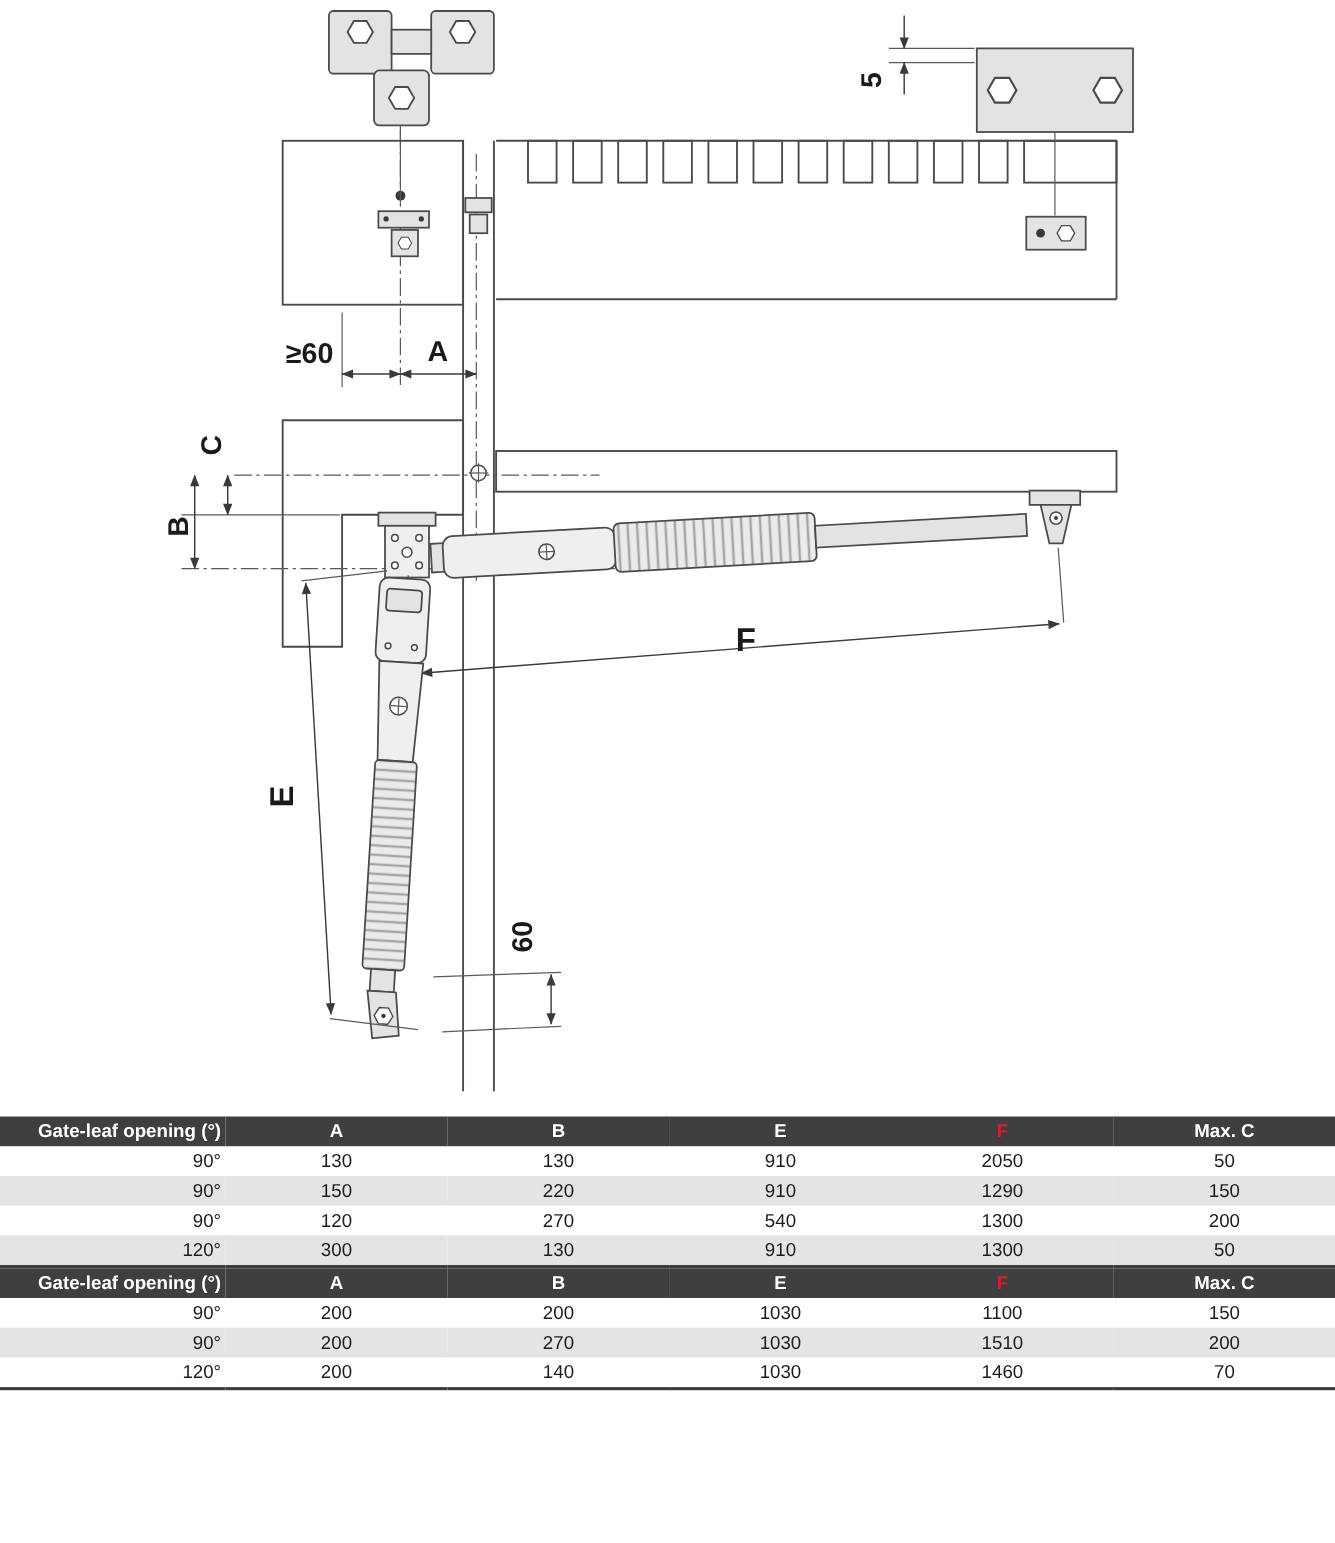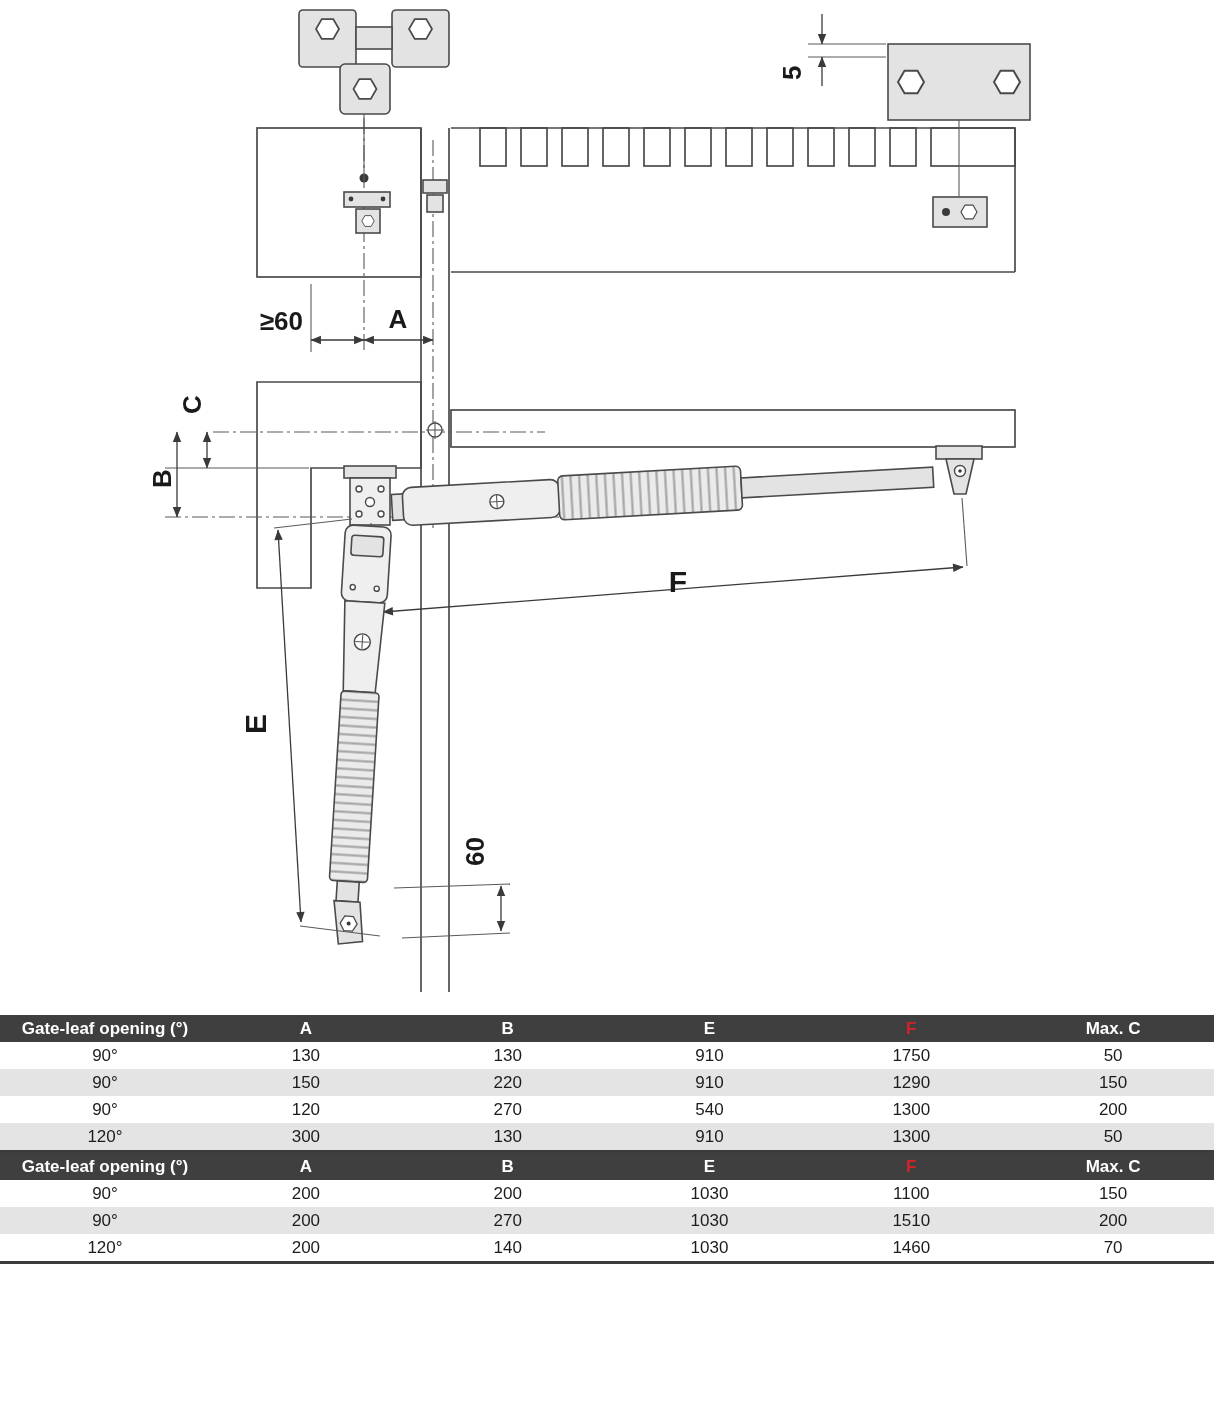--- a/index.html
+++ b/index.html
@@ -17,21 +17,21 @@
   .dim{stroke:#3a3a3a;stroke-width:1.3;fill:none;}
   .lbl{font:bold 26px "Liberation Sans",sans-serif;fill:#1a1a1a;}
   .lblBig{font:bold 30px "Liberation Sans",sans-serif;fill:#1a1a1a;}
 
   
   .models{display:flex;font-weight:bold;font-size:19px;color:#111;padding:24px 0 13px 8px;}
   .models span:first-child{width:163px;}
   table.spec{width:100%;border-collapse:collapse;table-layout:fixed;font-size:17px;border-bottom:3px solid #3c3c3c;}
   col.col-first{width:205px;}
   table.spec th{background:var(--header-bg,#3f3f3f);color:var(--header-fg,#fff);font-weight:bold;height:27px;text-align:center;padding:0 4px;font-size:17px;}
-  table.spec th.first,table.spec td.first{text-align:center;padding-left:9px;}
+  table.spec th.first,table.spec td.first{text-align:right;padding-left:9px;}
   table.spec th.accent{color:var(--accent,#d2232a);}
   table.spec td{text-align:center;height:27px;color:#1c1c1c;padding:0 4px;margin-left:40px;}
   table.spec tr.alt{background:var(--alt,#e4e4e4);}
 </style>
 </head>
 <body>
 
 <div class="page">
 
   <svg class="diagram" viewBox="0 0 1214 1015" xmlns="http://www.w3.org/2000/svg">
@@ -230,21 +230,21 @@
             <th class="accent">F</th>
             <th class="">Max. C</th>
           </tr>
         </thead>
         <tbody>
           <tr>
             <td class="first">90°</td>
             <td>130</td>
             <td>130</td>
             <td>910</td>
-            <td>1750</td>
+            <td>2050</td>
             <td>50</td>
           </tr>
           <tr class="alt">
             <td class="first">90°</td>
             <td>150</td>
             <td>220</td>
             <td>910</td>
             <td>1290</td>
             <td>150</td>
           </tr>

